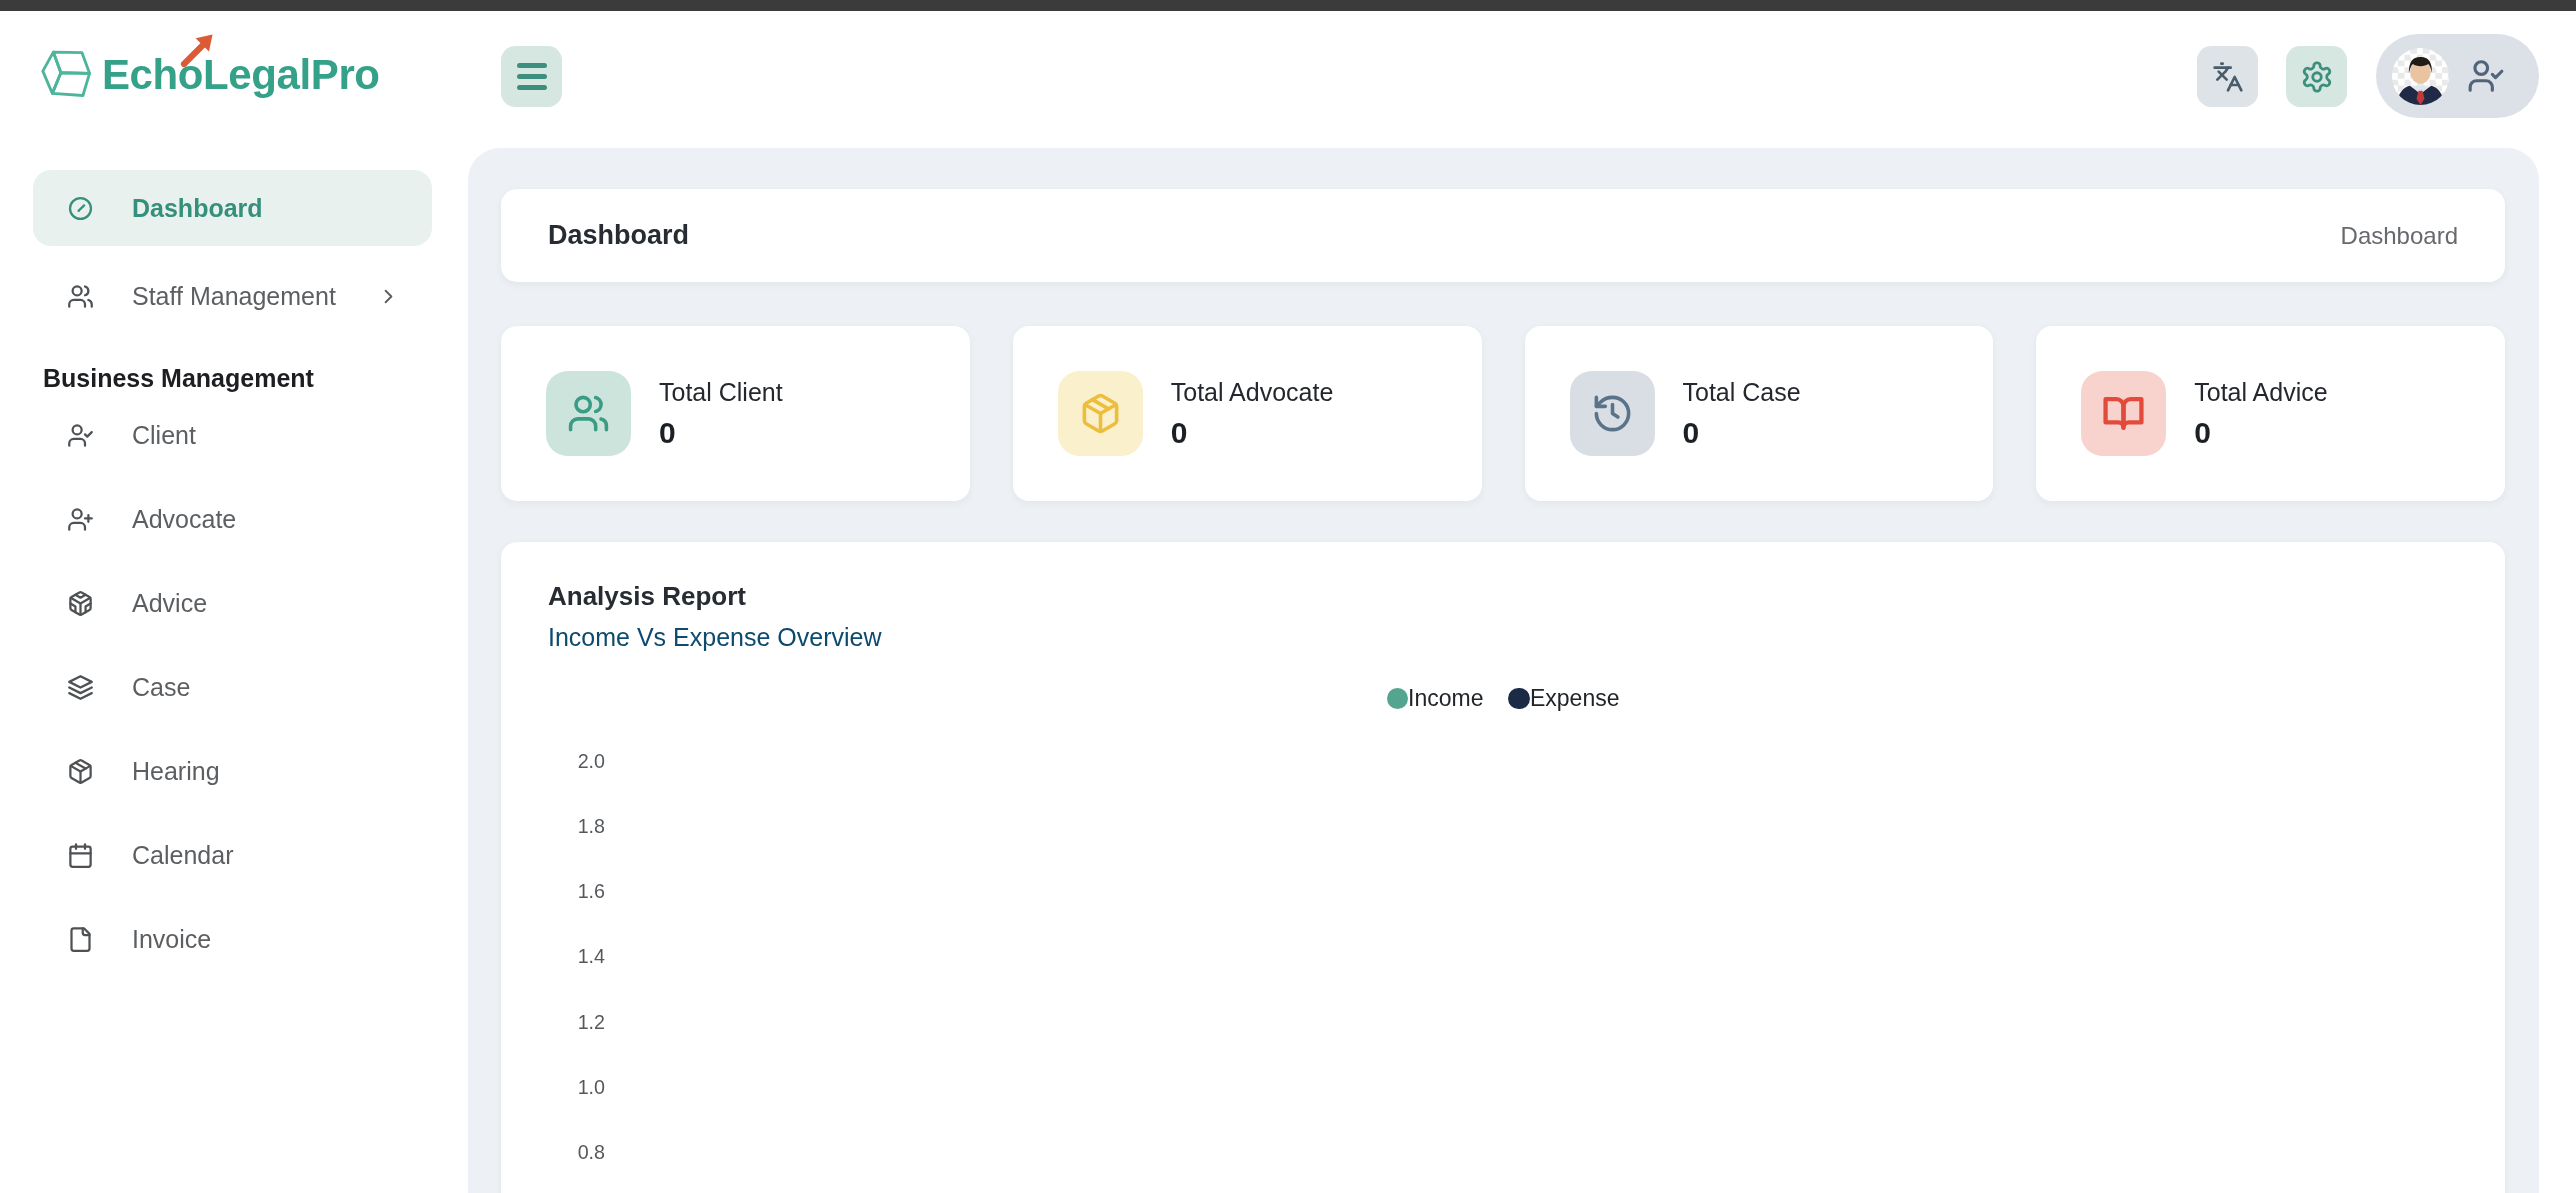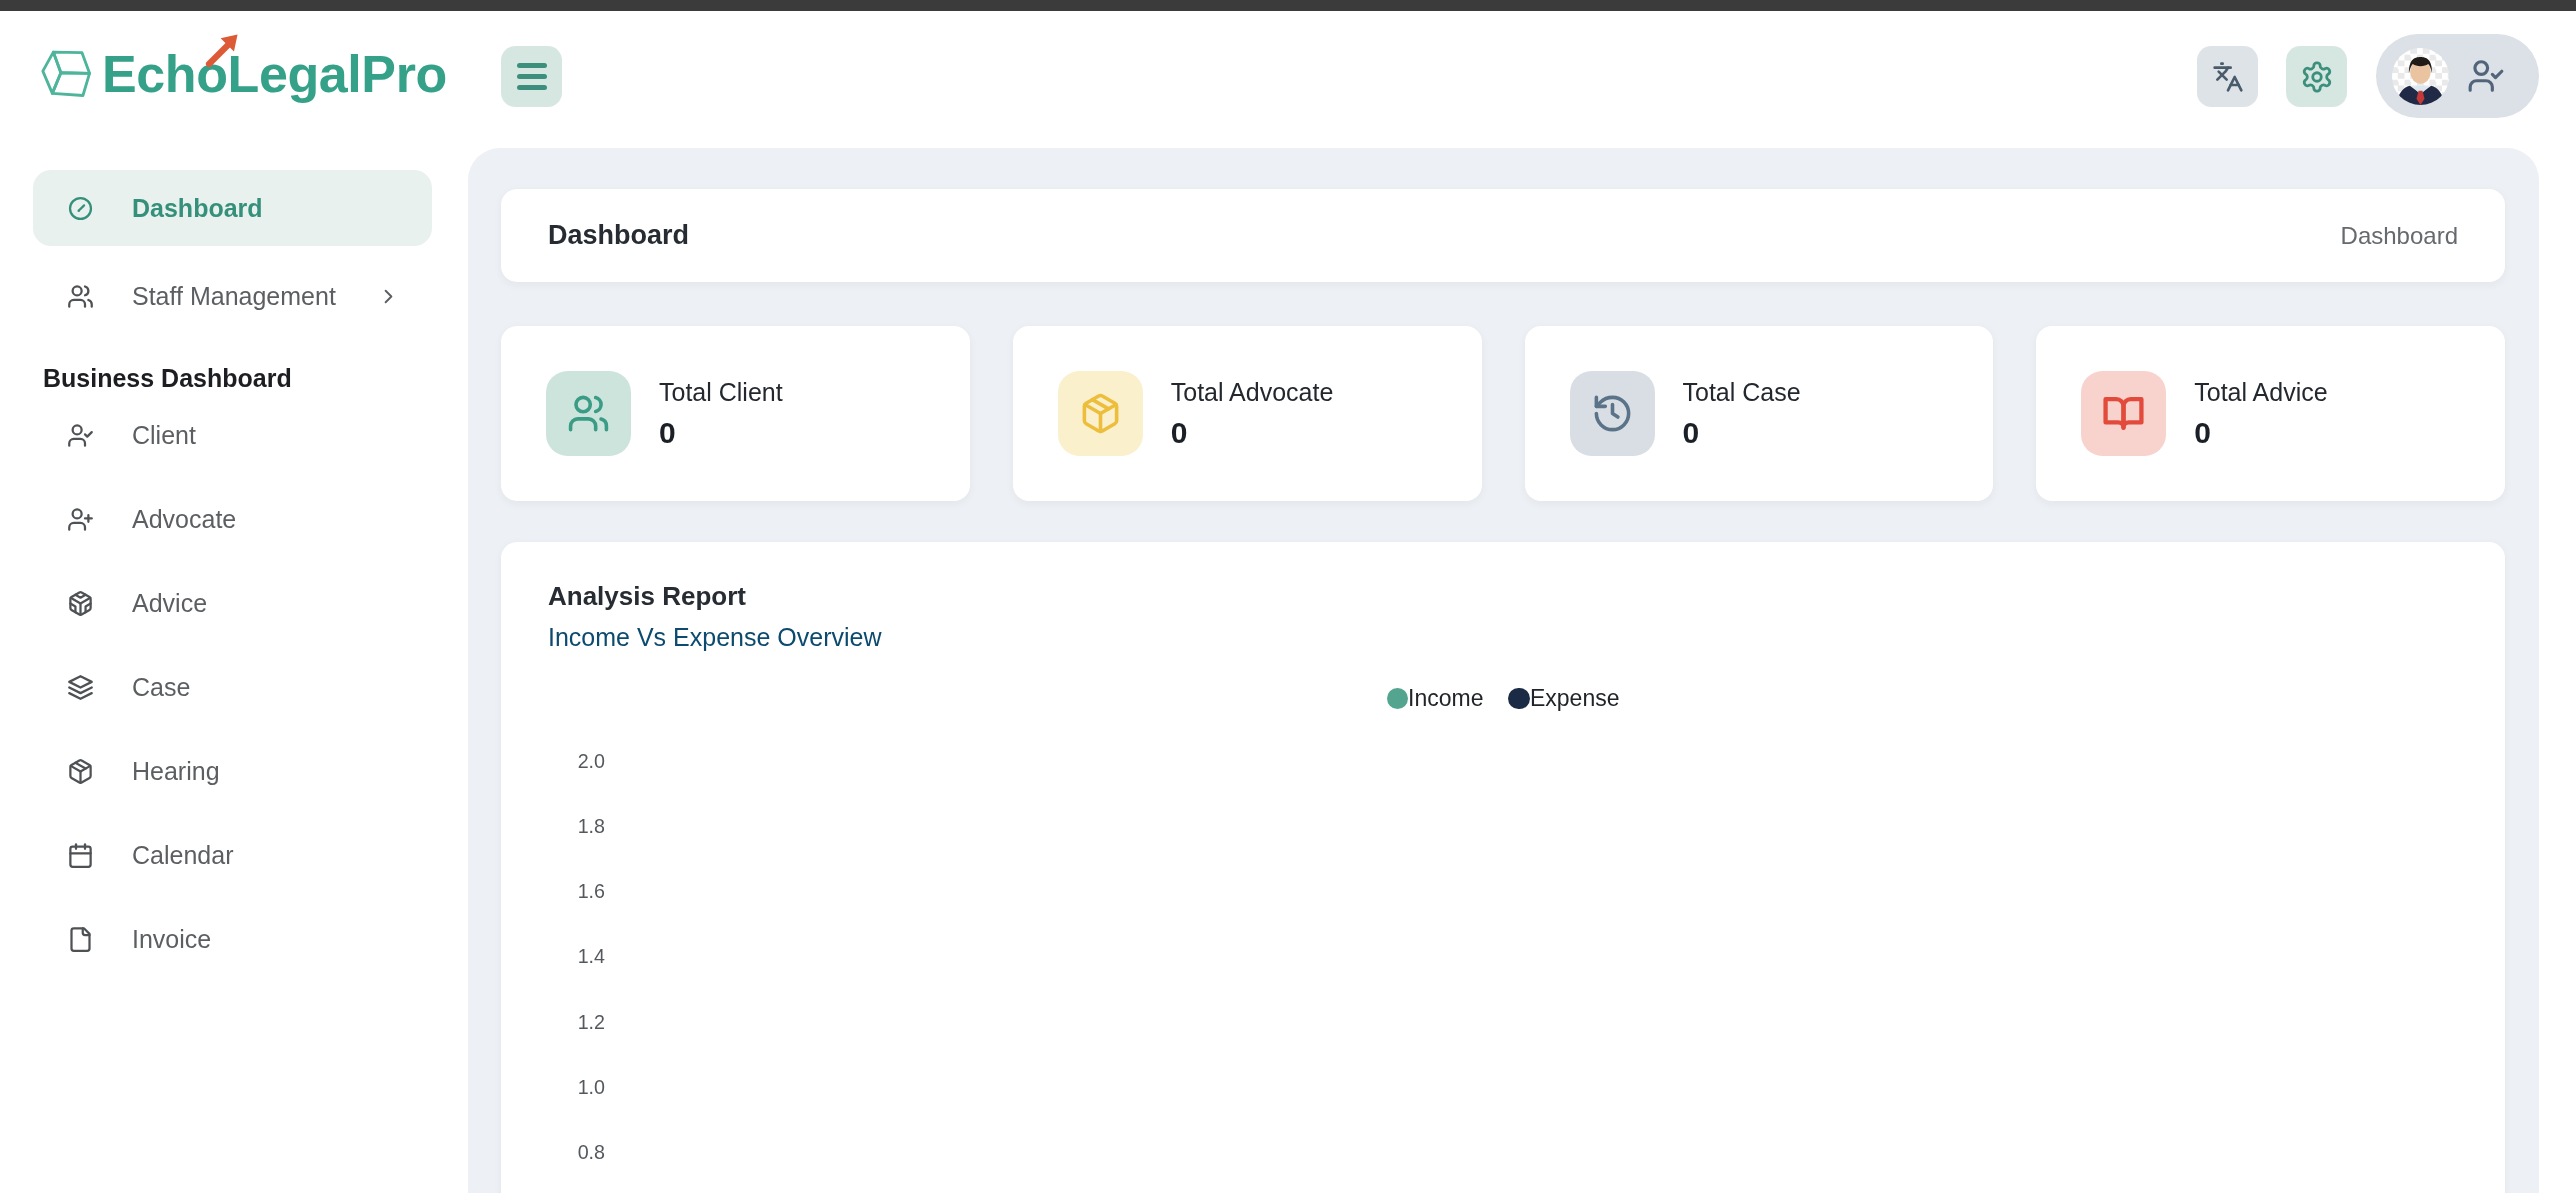--- a/index.html
+++ b/index.html
@@ -6,21 +6,21 @@
   html,body { width:2576px; height:1193px; overflow:hidden; background:#fff;
               font-family:"Liberation Sans", sans-serif; }
   .stage { position:relative; width:2576px; height:1193px; background:#fff; }
 
   
   .top-strip { position:absolute; left:0; top:0; width:2576px; height:10.7px; background:#3B3B3B; }
 
   
   .logo { position:absolute; left:38px; top:43px; display:flex; align-items:center; }
   .logo-cube { width:64px; height:59px; transform:rotate(-6deg); }
-  .logo-word { font-size:52px; font-weight:700; color:#35A189; letter-spacing:-0.4px; line-height:63px; display:flex; }
+  .logo-word { font-size:42px; font-weight:700; color:#35A189; letter-spacing:-0.4px; line-height:63px; display:flex; }
   .logo-o { position:relative; }
   .logo-arrow { position:absolute; width:41px; height:41px; right:-14.3px; top:-11.6px; }
 
   .icon-btn { position:absolute; width:61px; height:61px; border-radius:14.3px;
               display:flex; align-items:center; justify-content:center; cursor:pointer; }
   .btn-hamburger { left:501px; top:46px; background:#D6E7E1; flex-direction:column; gap:6.3px; }
   .btn-hamburger .bar { width:30px; height:4.5px; border-radius:2.7px; background:#3D8F7D; }
   .btn-translate { left:2197px; top:46px; background:#DEE3E8; color:#4A5C6B; }
   .btn-settings  { left:2286px; top:46px; background:#D6E7E1; color:#3D8F7D; }
   .user-pill { position:absolute; left:2376px; top:34px; width:163px; height:84px; border-radius:42px;
@@ -157,21 +157,21 @@
           <circle cx="9" cy="7" r="4"></circle>
         <path d="M22 21v-2a4 4 0 0 0-3-3.87"></path>
           <path d="M16 3.13a4 4 0 0 1 0 7.75"></path>
       </svg>
       <span class="nav-label">Staff Management</span>
       <svg class="stroke-ic nav-chevron" width="23" height="23" viewBox="0 0 24 24">
           <path d="m9 18 6-6-6-6"></path>
         </svg>
     </div>
 
-    <div class="side-heading second">Business Dashboard</div>
+    <div class="side-heading second">Business Management</div>
 
     <div class="nav-item">
       <svg class="stroke-ic nav-icon" viewBox="0 0 24 24">
         <path d="M16 21v-2a4 4 0 0 0-4-4H6a4 4 0 0 0-4 4v2"></path>
           <circle cx="9" cy="7" r="4"></circle>
         <polyline points="16 11 18 13 22 9"></polyline>
       </svg>
       <span class="nav-label">Client</span>
     </div>
 

